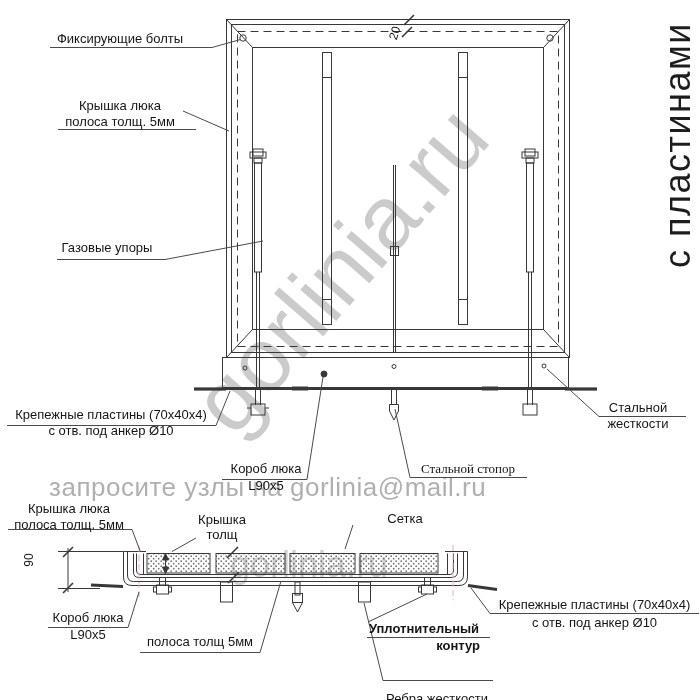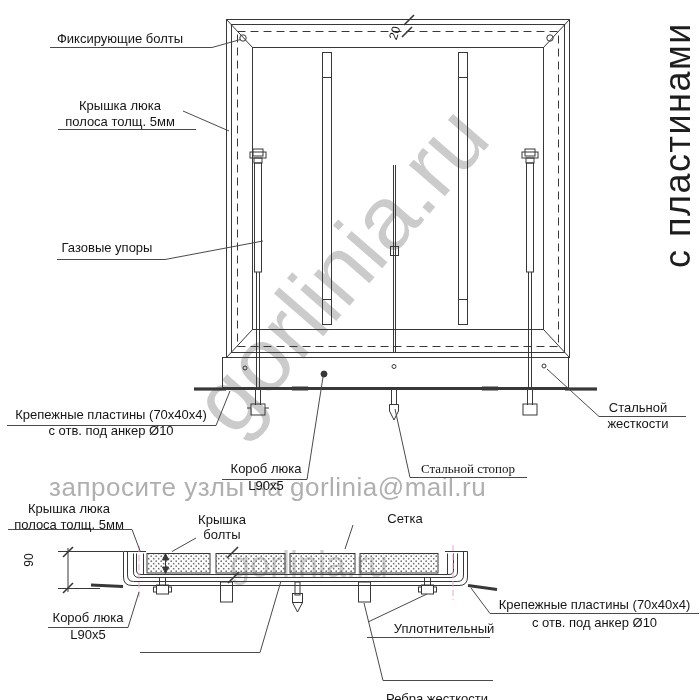--- a/index.html
+++ b/index.html
@@ -251,39 +251,41 @@
   <div class="rot" style="left:388px;top:26px;transform:rotate(-72deg);">
     <span>20</span>
   </div>
 
   <div class="lbl" style="left:4px;top:501px;width:130px;">
     <span>Крышка люка</span>
     <span>полоса толщ. 5мм</span>
   </div>
   <div class="lbl" style="left:191px;top:512px;width:62px;line-height:15px;">
     <span>Крышка</span>
-    <span>болты</span>
+    <span>толщ</span>
   </div>
   <div class="lbl" style="left:349px;top:511px;width:48px;margin-left:32px;">
     <span>Сетка</span>
   </div>
   <div class="rot" style="left:22px;top:553px;transform:rotate(-90deg);">
     <span>90</span>
   </div>
   <div class="lbl" style="left:44px;top:610px;width:88px;line-height:16.5px;">
     <span>Короб люка</span>
     <span>L90x5</span>
   </div>
   <div class="lbl" style="left:139px;top:632px;width:122px;line-height:20px;">
+    <span>полоса толщ 5мм</span>
   </div>
   <div class="lbl" style="left:380px;top:690px;width:114px;line-height:18px;">
     <span>Ребра жесткости</span>
   </div>
-  <div class="lbl" style="left:384px;top:621px;width:120px;line-height:16.5px;">
+  <div class="lbl" style="left:364px;top:621px;width:120px;line-height:16.5px;font-weight:bold;">
     <span>Уплотнительный</span>
+    <span style="text-align:right;padding-right:4px;">контур</span>
   </div>
   <div class="lbl" style="left:489px;top:596px;width:211px;line-height:17.5px;">
     <span>Крепежные пластины (70x40x4)</span>
     <span>с отв. под анкер Ø10</span>
   </div>
 
   <div class="side-title">с пластинами</div>
 
 </div>
 

